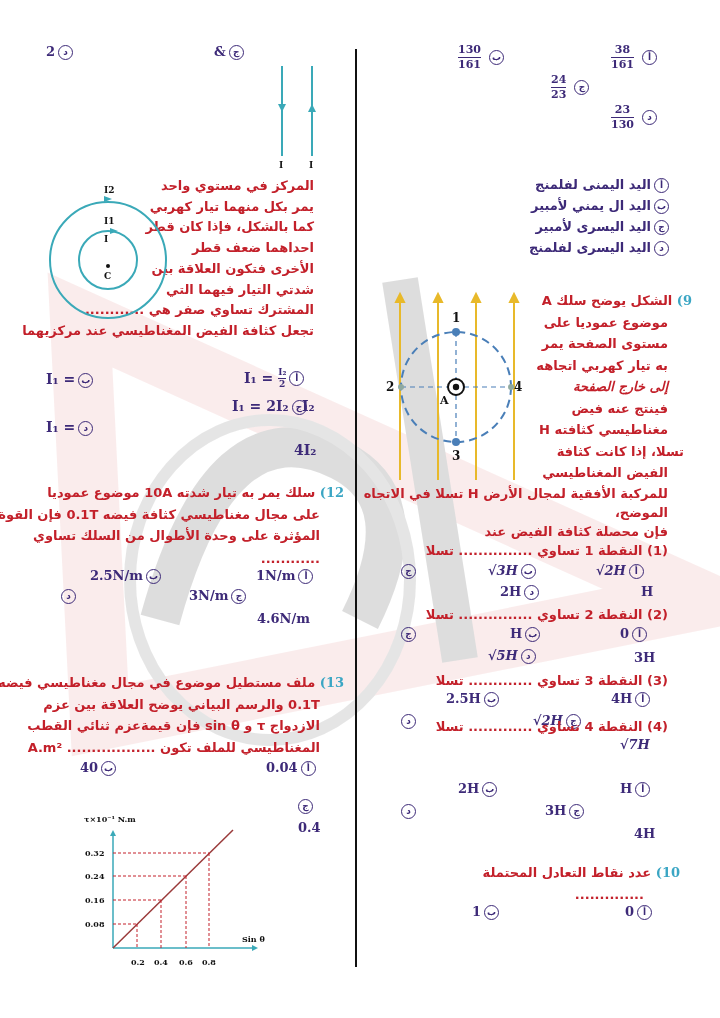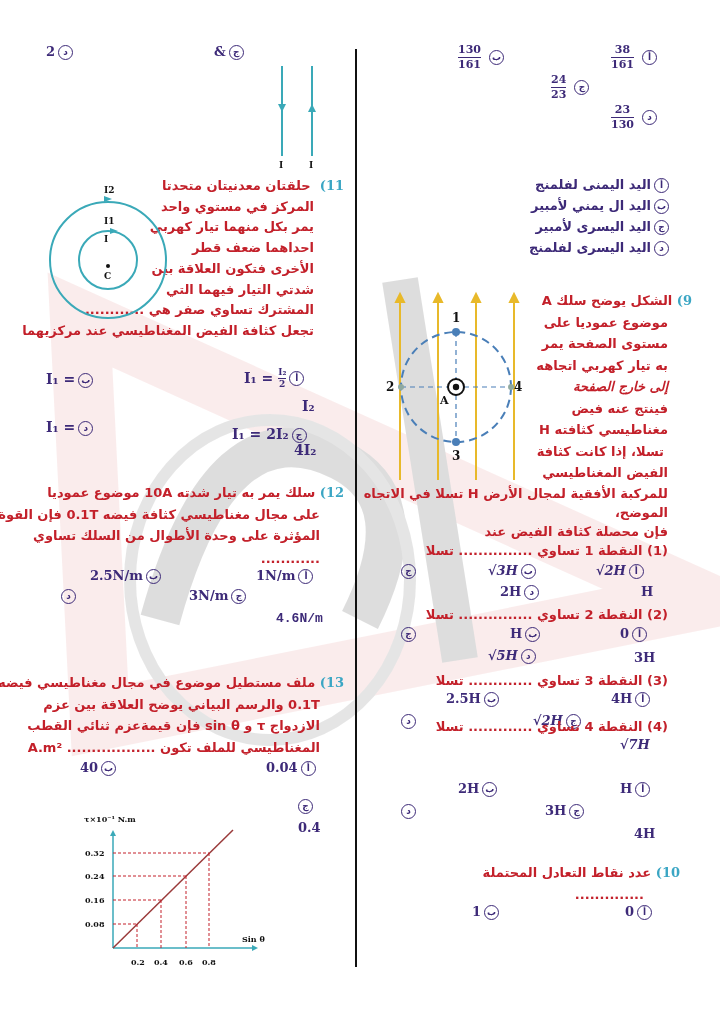--- a/index.html
+++ b/index.html
@@ -98,21 +98,21 @@
   </div>
 
   <div class="abs ar" style="right:28px; top:290px; line-height:21.5px;">
     <div><span class="qnum">9)</span> <span>الشكل يوضح سلك A</span></div>
     <div style="margin-right:24px;">موضوع عموديا على</div>
     <div style="margin-right:24px;">مستوى الصفحة يمر</div>
     <div style="margin-right:24px;">به تيار كهربي اتجاهه</div>
     <div style="margin-right:24px;font-style:italic;">إلى خارج الصفحة</div>
     <div style="margin-right:24px;">فينتج عنه فيض</div>
     <div style="margin-right:24px;">مغناطيسي كثافته H</div>
-    <div style="margin-right:28px;">تسلا، إذا كانت كثافة</div>
+    <div style="margin-right:8px;">تسلا، إذا كانت كثافة</div>
     <div style="margin-right:24px;">الفيض المغناطيسي</div>
   </div>
   <div class="abs ar" style="right:52px; top:484px; line-height:19px;">
     <div>للمركبة الأفقية لمجال الأرض H تسلا في الاتجاه</div>
     <div>الموضح،</div>
     <div>فإن محصلة كثافة الفيض عند</div>
   </div>
 
   <svg class="abs" style="left:380px; top:290px;" width="150" height="200">
     <g stroke="#e8b92a" stroke-width="2" fill="#e8b92a">
@@ -171,23 +171,23 @@
 
   <div class="abs ar" style="right:40px; top:862px;">
     <span class="qnum">10)</span>
     <span>عدد نقاط التعادل المحتملة</span>
   </div>
   <div class="abs ar" style="right:76px; top:884px;"><span class="dots">..............</span></div>
   <div class="abs val" style="left:625px; top:904px;"><span>0</span><span class="badge">أ</span></div>
   <div class="abs val" style="left:472px; top:904px;"><span>1</span><span class="badge">ب</span></div>
 
   <div class="abs ar" style="right:376px; top:176px; line-height:20.7px;">
-    <div><span class="qnum">11)</span>&nbsp; <span>حلقتان معدنيتان متحدتا</span></div>
     <div style="margin-right:30px;">المركز في مستوي واحد</div>
     <div style="margin-right:30px;">يمر بكل منهما تيار كهربي</div>
+    <div style="margin-right:30px;">كما بالشكل، فإذا كان قطر</div>
     <div style="margin-right:30px;">احداهما ضعف قطر</div>
     <div style="margin-right:30px;">الأخرى فتكون العلاقة بين</div>
     <div style="margin-right:30px;">شدتي التيار فيهما التي</div>
     <div style="margin-right:30px;">المشترك تساوي صفر هي ............</div>
     <div style="margin-right:30px;">تجعل كثافة الفيض المغناطيسي عند مركزيهما</div>
   </div>
 
   <svg class="abs" style="left:40px; top:180px;" width="140" height="140">
     <circle cx="68" cy="80" r="58" fill="none" stroke="#3aa9b8" stroke-width="2"></circle>
     <circle cx="68" cy="80" r="29" fill="none" stroke="#3aa9b8" stroke-width="2"></circle>
@@ -203,35 +203,35 @@
   <div class="abs val" style="left:244px; top:368px; font-size:14px;">
     <span>I₁ =</span>
     <span class="frac small">
         <span>I₂</span>
         <span class="bar"></span>
         <span>2</span>
       </span><span class="badge">أ</span>
   </div>
   <div class="abs val" style="left:46px; top:371px; font-size:14px;"><span>I₁ =</span><span class="badge">ب</span></div>
   <div class="abs val" style="left:302px; top:398px; font-size:14px;">I₂</div>
-  <div class="abs val" style="left:232px; top:426px; font-size:14px;"><span>I₁ = 2I₂</span><span class="badge">ج</span></div>
+  <div class="abs val" style="left:232px; top:398px; font-size:14px;"><span>I₁ = 2I₂</span><span class="badge">ج</span></div>
   <div class="abs val" style="left:46px; top:419px; font-size:14px;"><span>I₁ =</span><span class="badge">د</span></div>
   <div class="abs val" style="left:294px; top:442px; font-size:14px;">4I₂</div>
 
   <div class="abs ar" style="right:376px; top:482px; line-height:21.5px;">
     <div><span class="qnum">12)</span> <span>سلك يمر به تيار شدته 10A موضوع عموديا</span></div>
     <div style="margin-right:24px;">على مجال مغناطيسي كثافة فيضه 0.1T فإن القوة</div>
     <div style="margin-right:24px;">المؤثرة على وحدة الأطوال من السلك تساوي</div>
   </div>
   <div class="abs ar" style="right:400px; top:548px;"><span class="dots">............</span></div>
   <div class="abs val" style="left:256px; top:568px;"><span>1N/m</span><span class="badge">أ</span></div>
   <div class="abs val" style="left:90px; top:568px;"><span>2.5N/m</span><span class="badge">ب</span></div>
   <div class="abs val" style="left:189px; top:588px;"><span>3N/m</span><span class="badge">ج</span></div>
   <div class="abs val" style="left:58px; top:588px;"><span class="badge">د</span></div>
-  <div class="abs val" style="left:276px; top:611px;font-family:Liberation Mono, monospace;">4.6N/m</div>
+  <div class="abs val" style="left:257px; top:611px;">4.6N/m</div>
 
   <div class="abs ar" style="right:376px; top:672px; line-height:21.5px;">
     <div><span class="qnum">13)</span> <span>ملف مستطيل موضوع في مجال مغناطيسي فيضه</span></div>
     <div style="margin-right:24px;">0.1T والرسم البياني يوضح العلاقة بين عزم</div>
     <div style="margin-right:24px;">الازدواج τ و sin θ  فإن قيمةعزم ثنائي القطب</div>
     <div style="margin-right:24px;">المغناطيسي للملف تكون .................. A.m²</div>
   </div>
   <div class="abs val" style="left:266px; top:760px;"><span>0.04</span><span class="badge">أ</span></div>
   <div class="abs val" style="left:80px; top:760px;"><span>40</span><span class="badge">ب</span></div>
   <div class="abs val" style="left:295px; top:798px;"><span class="badge">ج</span></div>

